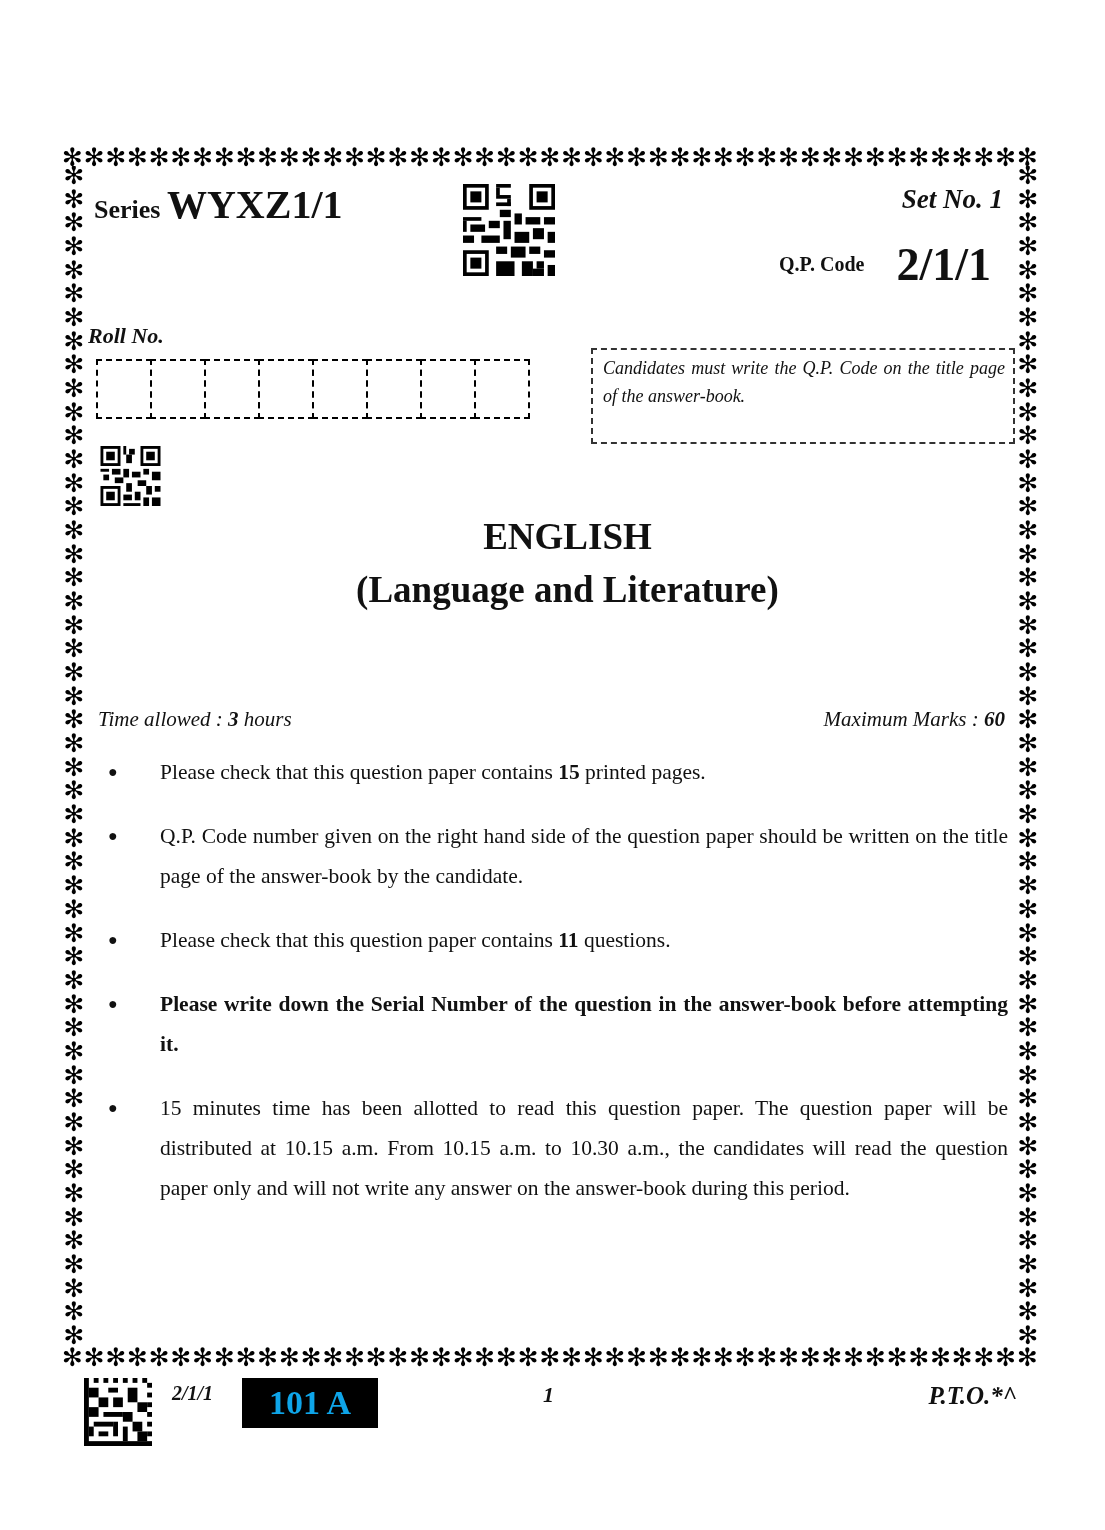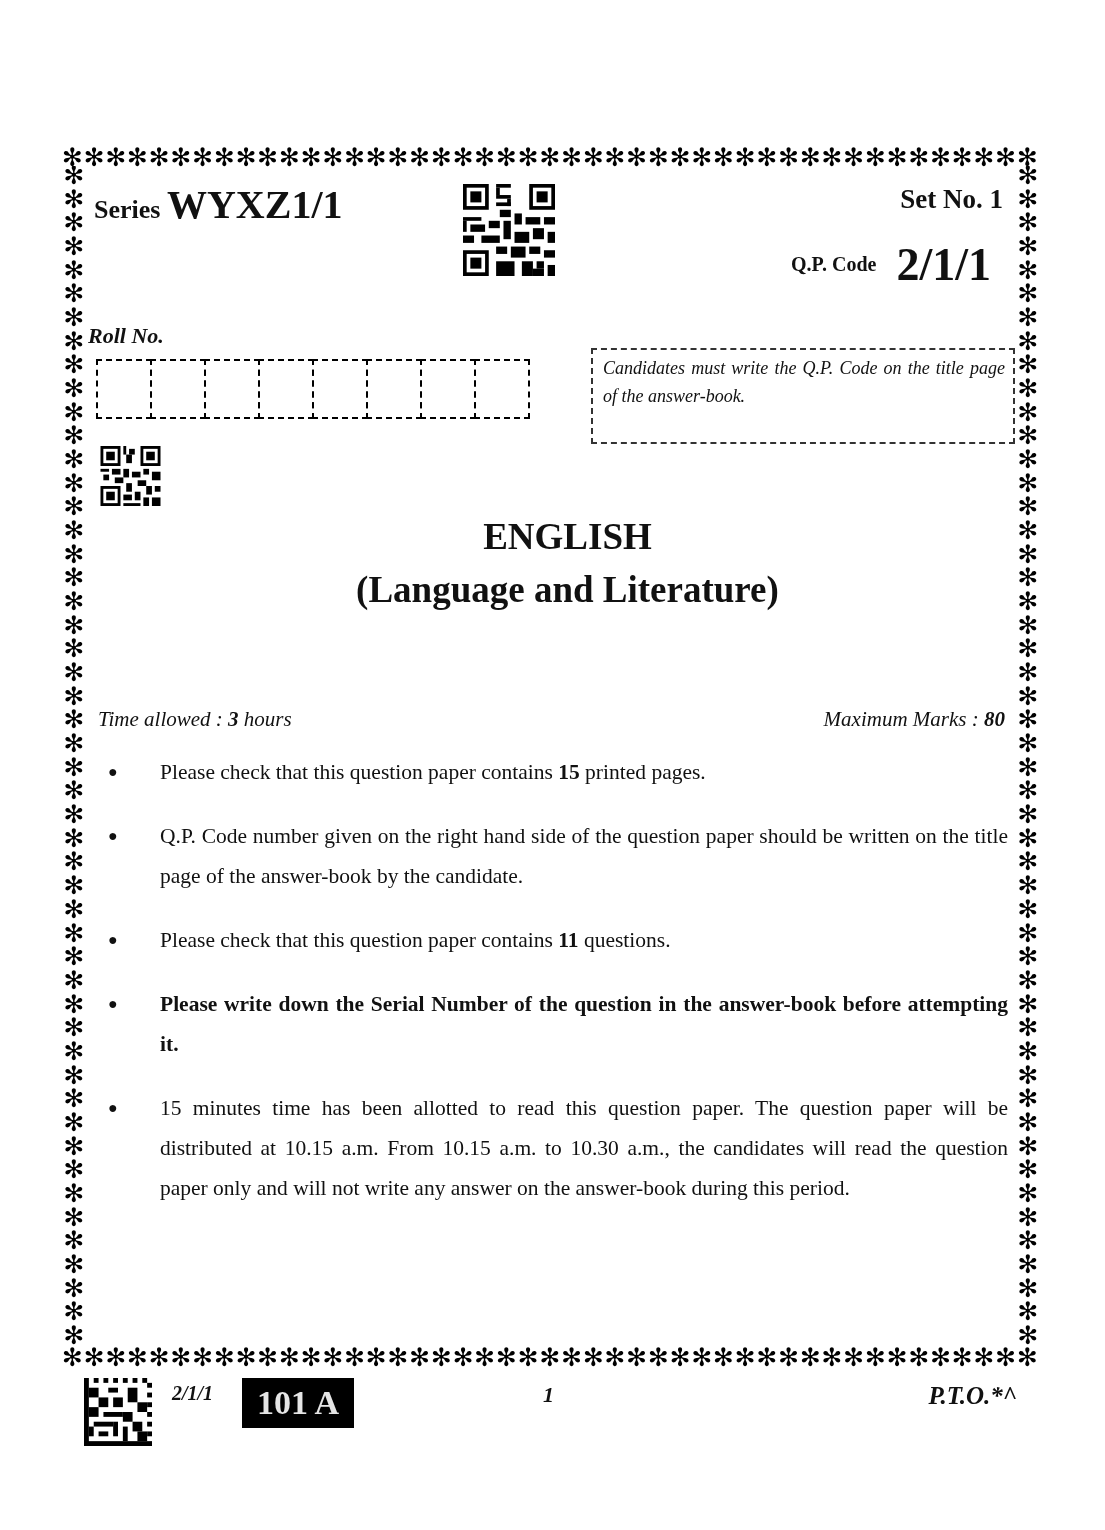--- a/index.html
+++ b/index.html
@@ -16,23 +16,23 @@
     font-family: "DejaVu Sans", sans-serif; overflow: hidden;
   }
   .star-col {
     position: absolute; width: 24px; top: 166px; height: 1180px;
     display: flex; flex-direction: column; justify-content: space-between; align-items: center;
     font-size: 25px; line-height: 20px; font-weight: bold; color: #000;
     font-family: "DejaVu Sans", sans-serif; overflow: hidden;
   }
   .series { left: 94px; top: 181px; font-size: 26px; font-weight: bold; font-family: "Liberation Serif", serif; }
   .series .code { font-size: 40px; }
-  .setno { right: 102px; top: 184px; font-size: 27px; font-weight: bold; font-family: "Liberation Serif", serif; }
+  .setno { right: 102px; top: 184px; font-size: 27px; font-weight: bold; font-style: italic; font-family: "Liberation Serif", serif; }
   .qpcode { right: 114px; top: 238px; font-family: "Liberation Serif", serif; font-weight: bold; }
-  .qpcode .lbl { font-size: 20px; vertical-align: middle; margin-right: 20px; }
+  .qpcode .lbl { font-size: 20px; vertical-align: middle; margin-right: 32px; }
   .qpcode .val { font-size: 46px; vertical-align: middle; }
   .rollno { left: 88px; top: 323px; font-size: 22px; font-weight: bold; font-style: italic; font-family: "Liberation Serif", serif; }
   .roll-boxes { left: 98px; top: 359px; display: flex; }
   .roll-box { width: 56px; height: 60px; border: 2px dashed #000; margin-left: -2px; box-sizing: border-box; }
   .notice {
     left: 591px; top: 348px; width: 424px; height: 96px; box-sizing: border-box;
     border: 2px dashed #333; padding: 4px 8px 0 10px;
     font-style: italic; font-size: 18px; line-height: 28px; text-align: justify;
     font-family: "Liberation Serif", serif;
   }
@@ -42,21 +42,21 @@
   .meta { top: 707px; font-style: italic; font-size: 21px; font-family: "Liberation Serif", serif; }
   .time { left: 98px; }
   .marks { right: 100px; }
   .bullets { left: 104px; top: 752px; width: 904px; font-family: "Liberation Serif", serif; font-size: 21.5px; line-height: 40px; }
   .bullet { display: flex; margin-bottom: 24px; }
   .bullet .dot { width: 52px; flex: none; font-size: 16px; padding-left: 4px; }
   .bullet .txt { flex: 1; text-align: justify; }
   .bullet.bold .txt { font-weight: bold; font-family: Liberation Serif, serif; }
   .footer { top: 1380px; font-family: "Liberation Serif", serif; font-style: italic; font-weight: bold; }
   .f-code { left: 172px; font-size: 20px; top: 1382px; }
-  .f-box { left: 242px; top: 1378px; width: 112px; height: 50px; background: #000; color: #e5e5e5; font-style: normal; font-size: 34px; text-align: center; line-height: 50px; }
+  .f-box { left: 242px; top: 1378px; width: 136px; height: 50px; background: #000; color: #0ea5e9; font-style: normal; font-size: 34px; text-align: center; line-height: 50px; }
   .f-page { left: 543px; font-size: 22px; top: 1382px; }
   .f-pto { right: 88px; font-size: 25px; top: 1382px; }
   svg { display: block; }
 </style>
 </head>
 <body>
 
 <div class="star-row" style="top:146px;">
     <span>✻</span>
     <span>✻</span>
@@ -363,21 +363,21 @@
   </svg>
 </div>
 
 <div class="abs title title1">ENGLISH</div>
 <div class="abs title title2">(Language and Literature)</div>
 
 <div class="abs meta time">
   <span>Time allowed : </span><b>3</b><span> hours</span>
 </div>
 <div class="abs meta marks">
-  <span>Maximum Marks : </span><b>80</b>
+  <span>Maximum Marks : </span><b>60</b>
 </div>
 
 <div class="abs bullets">
   <div class="bullet">
     <span class="dot">●</span>
     <span class="txt"><span>Please check that this question paper contains </span><b>15</b><span> printed pages.</span></span>
   </div>
   <div class="bullet">
     <span class="dot">●</span>
     <span class="txt">Q.P. Code number given on the right hand side of the question paper should be written on the title page of the answer-book by the candidate.</span>

